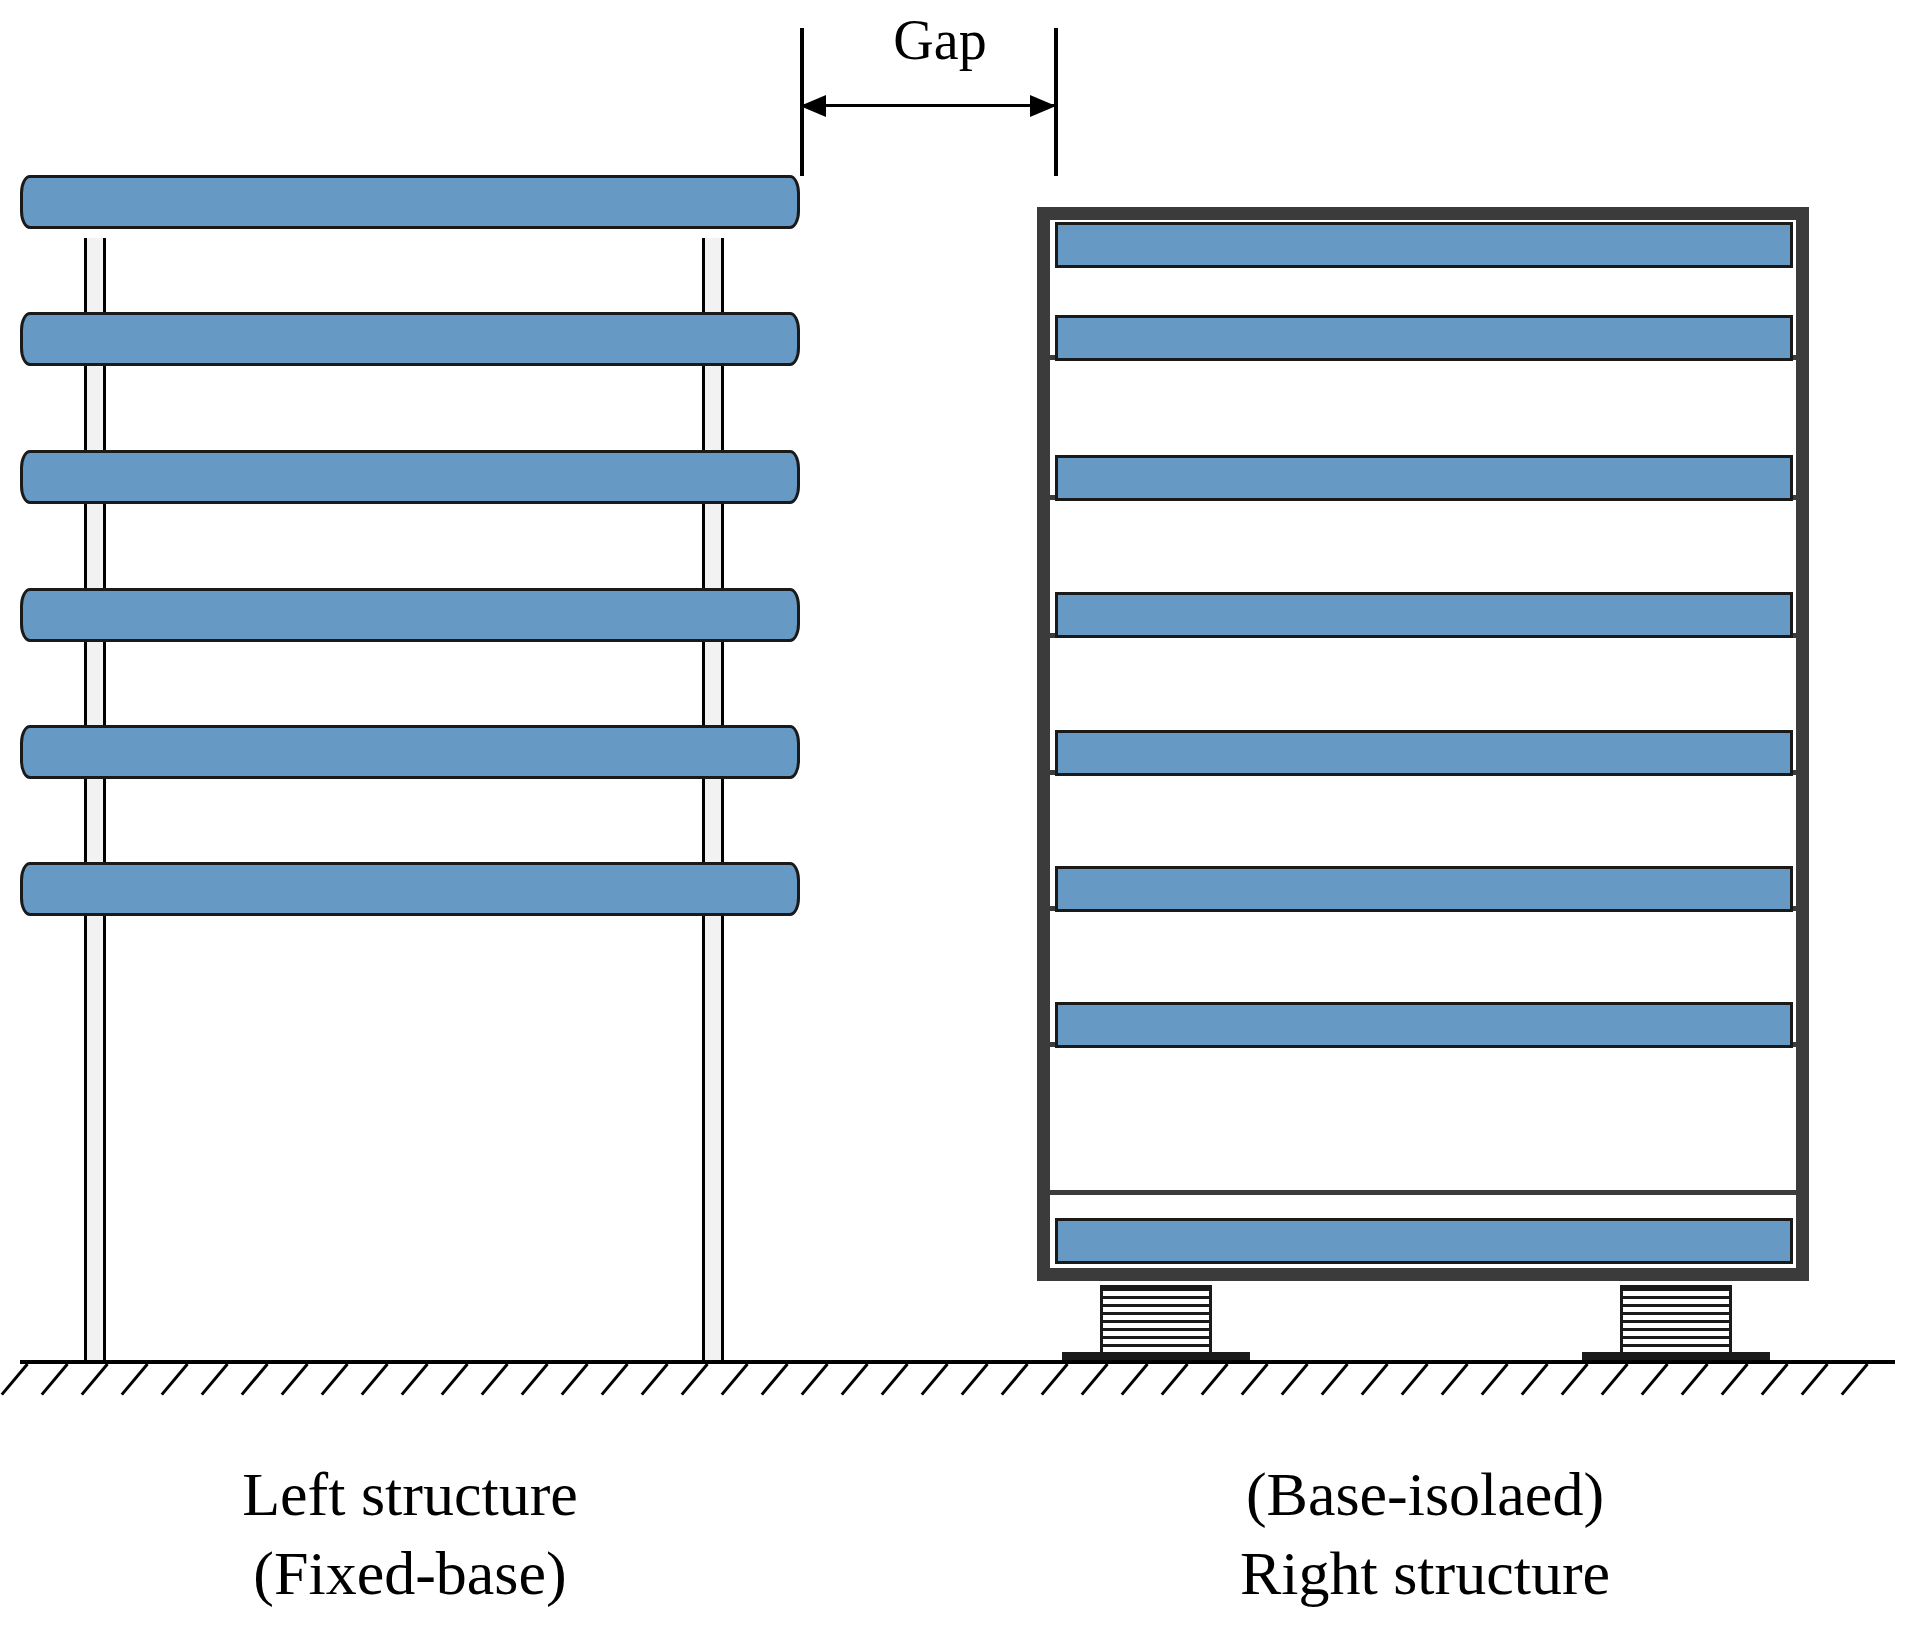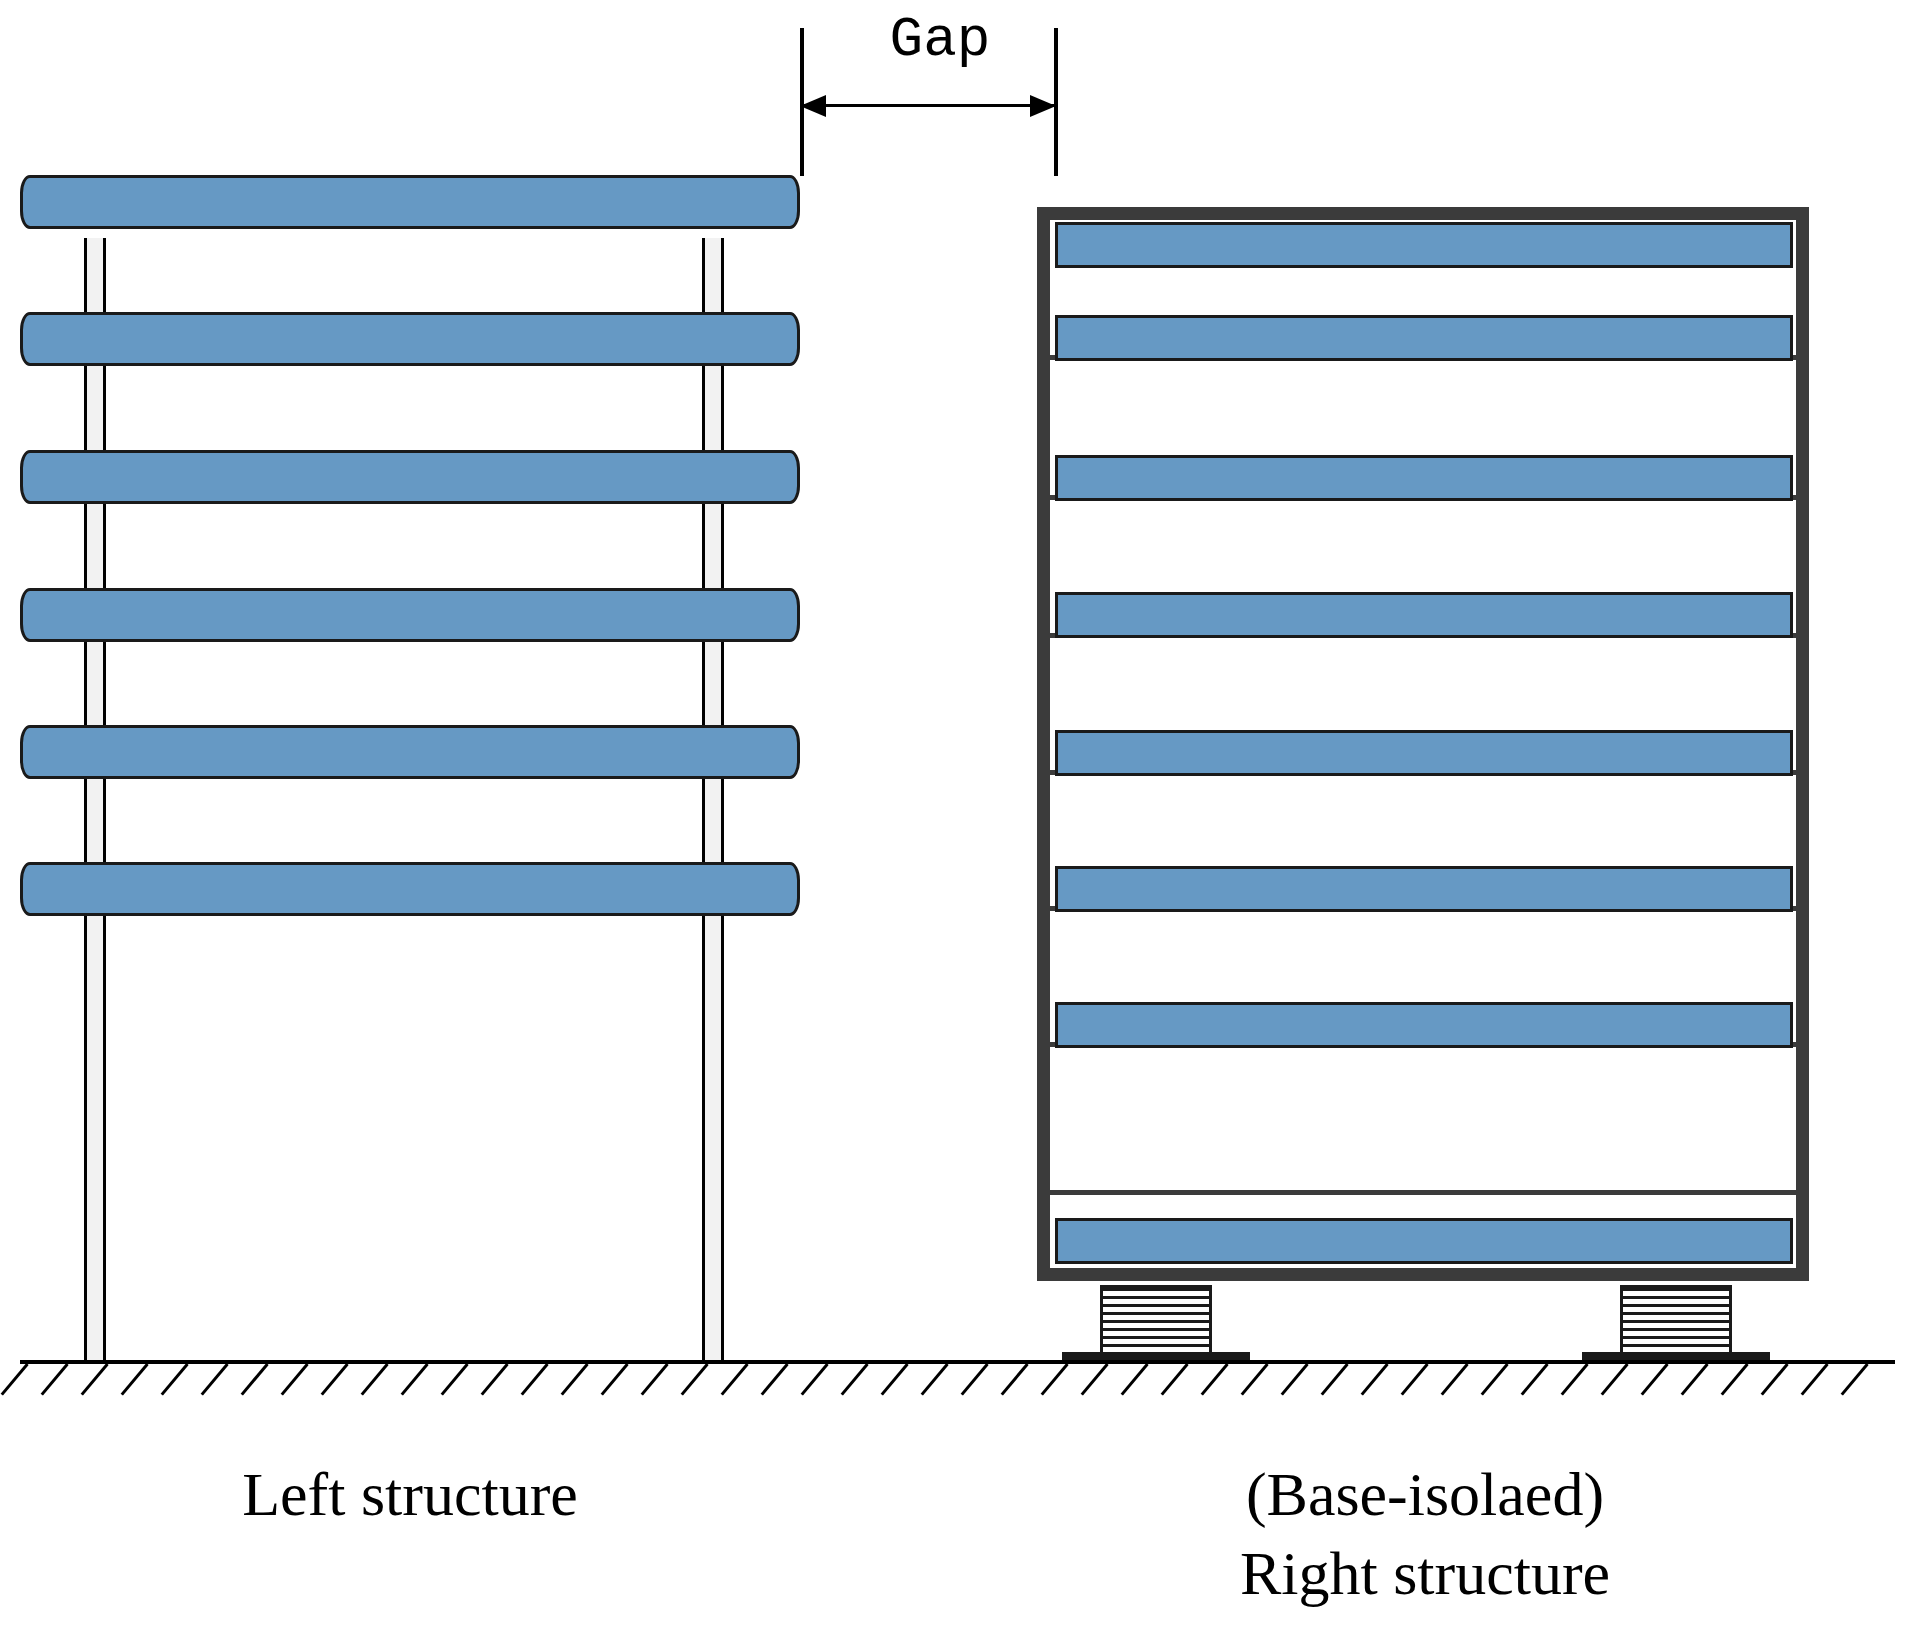--- a/index.html
+++ b/index.html
@@ -20,21 +20,21 @@
 
   
   .gap-label {
     position: absolute;
     left: 790px;
     top: 8px;
     width: 300px;
     text-align: center;
     font-size: 56px;
     color: #000;
-    font-family: Liberation Mono, monospace;
+    font-family: Liberation Serif, serif;
   }
   .gap-tick {
     position: absolute;
     width: 4px;
     background: #000;
   }
   .gap-tick.left  { left: 800px;  top: 28px; height: 148px; }
   .gap-tick.right { left: 1054px; top: 28px; height: 148px; }
 
   .gap-arrow-line {
@@ -258,19 +258,20 @@
       <div class="hatch-tick" style="left: 1666px;"></div>
       <div class="hatch-tick" style="left: 1706px;"></div>
       <div class="hatch-tick" style="left: 1746px;"></div>
       <div class="hatch-tick" style="left: 1786px;"></div>
       <div class="hatch-tick" style="left: 1826px;"></div>
       <div class="hatch-tick" style="left: 1866px;"></div>
     </div>
 
   <div class="caption caption-left">
     <div>Left structure</div>
+    <div>(Fixed-base)</div>
   </div>
   <div class="caption caption-right">
     <div>(Base-isolaed)</div>
     <div>Right structure</div>
   </div>
 
 </div>
 
 </body></html>

